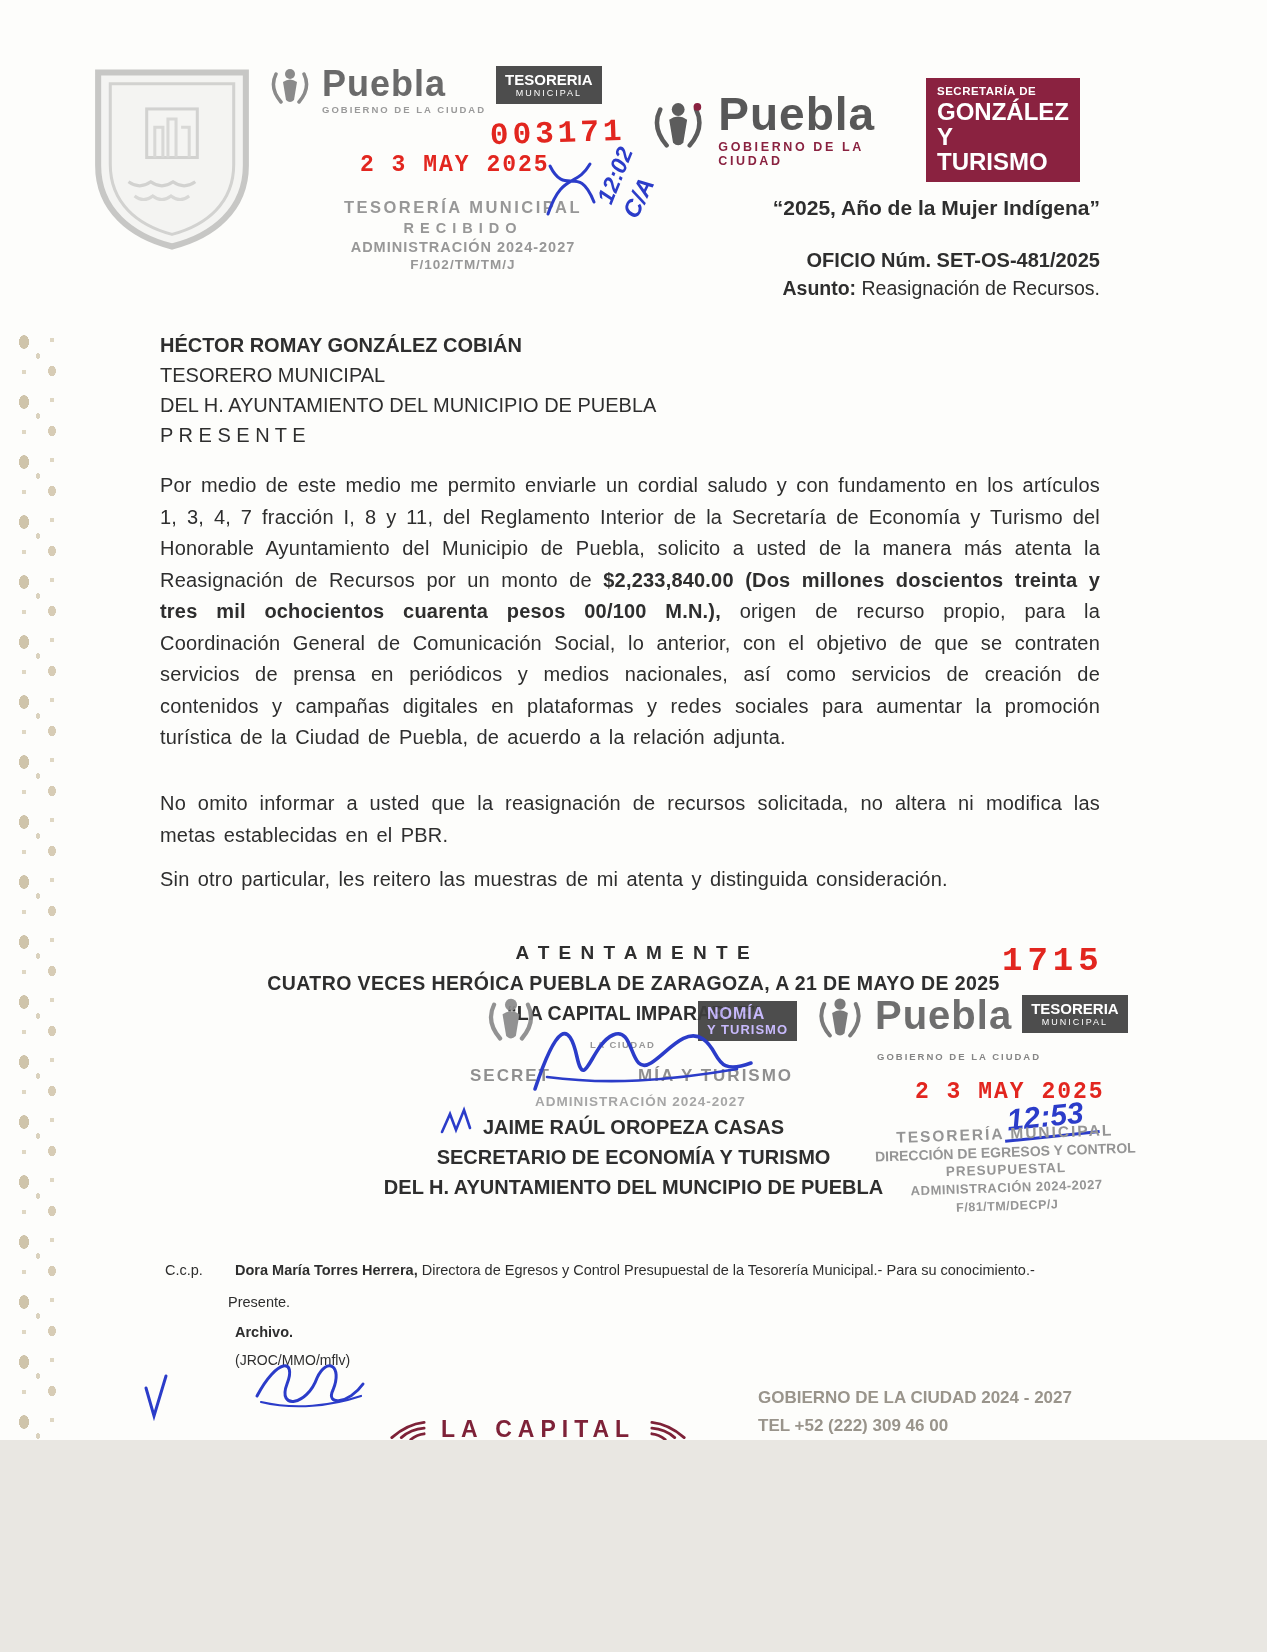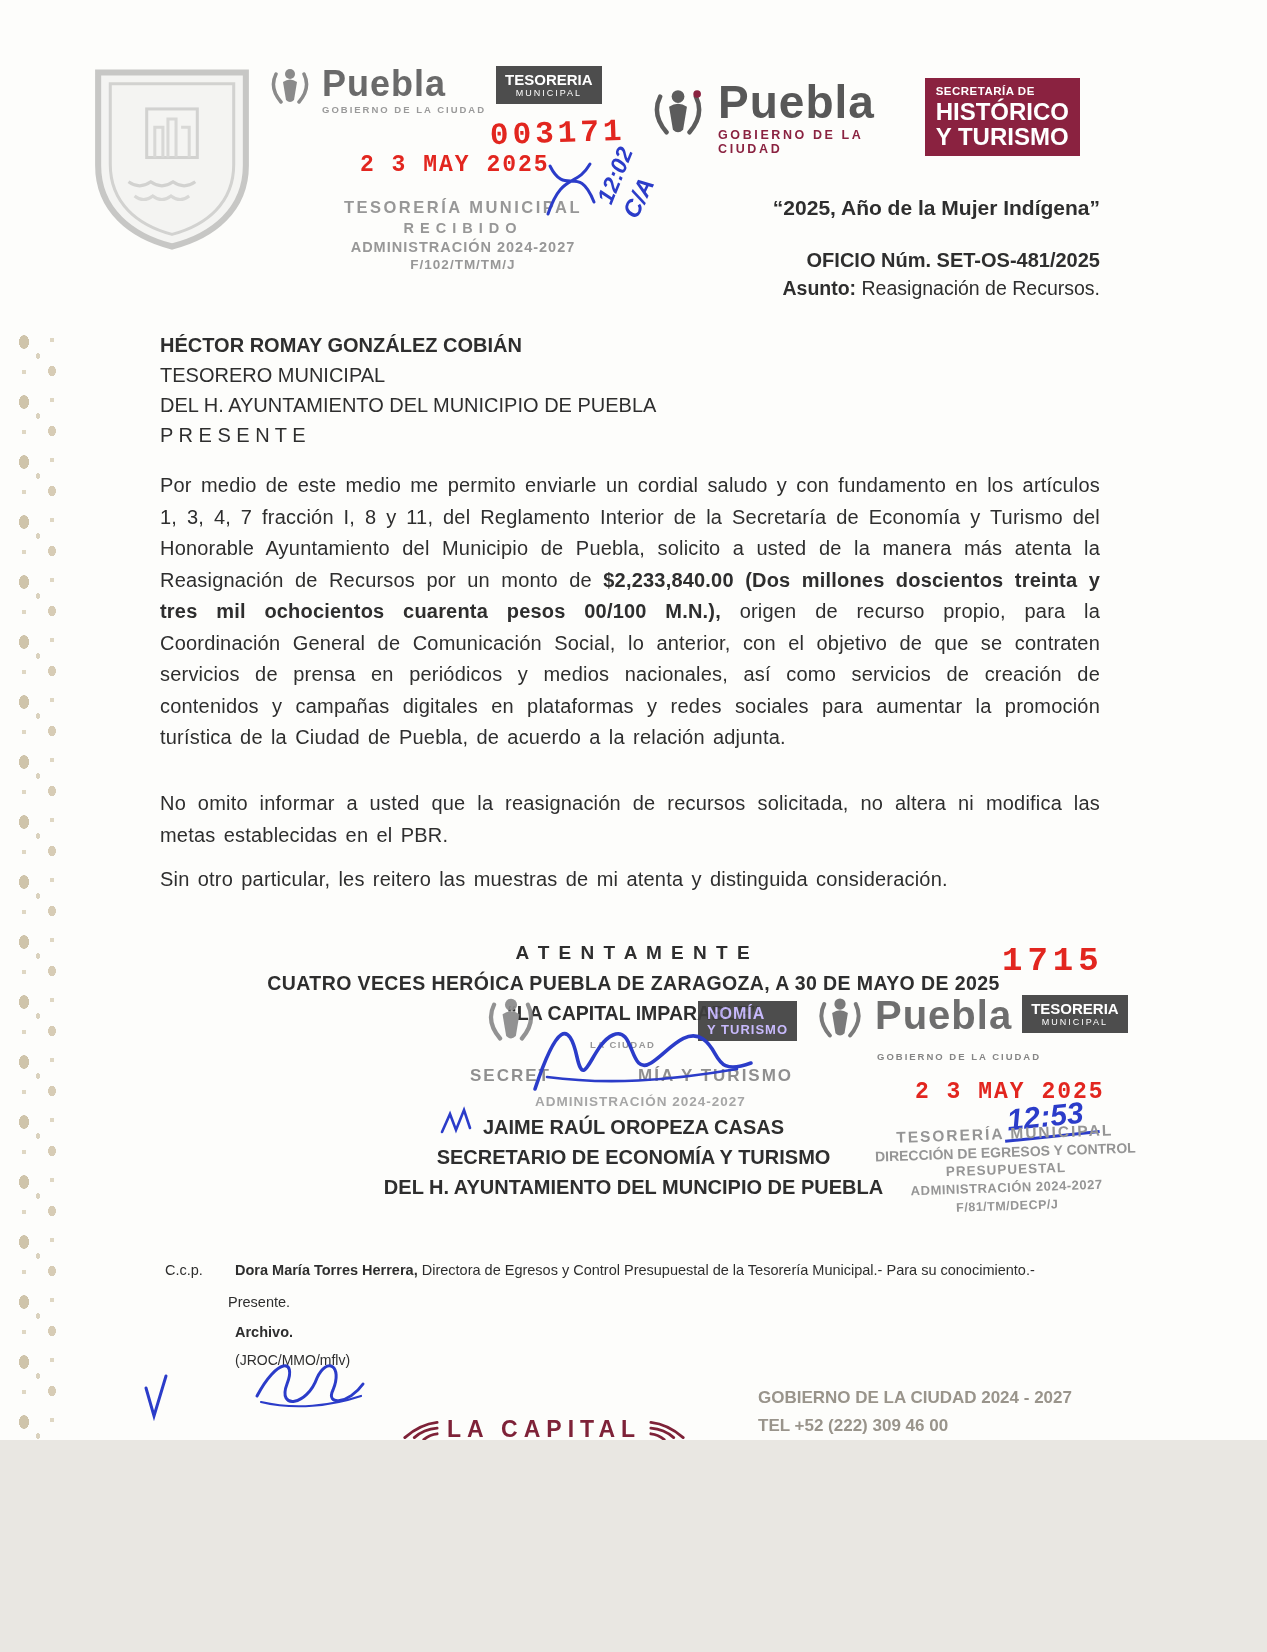--- a/index.html
+++ b/index.html
@@ -113,21 +113,21 @@
   .ccp-label { left:165px; top:1262px; }
   .ccp-line1 { left:235px; top:1262px; width:870px; }
   .ccp-line1 b { font-weight:bold; }
   .ccp-line2 { left:228px; top:1294px; }
   .ccp-arch { left:235px; top:1324px; font-weight:bold; }
   .ccp-init { left:235px; top:1352px; font-size:14px; }
   .ccp-scribble { left:245px; top:1352px; z-index:5; }
   .ccp-check { left:140px; top:1372px; z-index:5; }
 
   .footer-logo { left:388px; top:1416px; width:312px; text-align:center; color:#7e2238; }
-  .fl-row1 { display:flex; align-items:center; justify-content:center; gap:8px; }
+  .fl-row1 { display:flex; align-items:center; gap:15px; }
   .fl-capital { font-size:23px; font-weight:bold; letter-spacing:6px; }
   .fl-imparable { font-size:44px; font-weight:bold; letter-spacing:3px; margin-top:-2px; }
   .fl-rule { width:170px; border-top:3px solid #7e2238; margin:2px auto 0; }
   .wing { color:#7e2238; }
   .wing.flip { transform:scaleX(-1); }
 
   .footer-right { left:758px; top:1384px; font-size:17px; font-weight:bold; color:#99948b; line-height:27.5px; }
 </style>
 </head>
 <body>
@@ -184,21 +184,21 @@
       <path d="M8,8 q-7,14 5,28" stroke="currentColor" stroke-width="3.5" fill="none" stroke-linecap="round"></path>
       <path d="M36,8 q7,14 -5,28" stroke="currentColor" stroke-width="3.5" fill="none" stroke-linecap="round"></path>
       <circle cx="37" cy="6" r="3" fill="#8a2240"></circle>
     </svg>
     <div>
       <div class="brand-word set-brand">Puebla</div>
       <div class="brand-sub set-sub">GOBIERNO DE LA CIUDAD</div>
     </div>
     <div class="maroon-box">
       <div class="mb1">SECRETARÍA DE</div>
-      <div class="mb2">HISTÓRICO</div>
+      <div class="mb2">GONZÁLEZ</div>
       <div class="mb3">Y TURISMO</div>
     </div>
   </div>
 
   <div class="abs hdr-right slogan">“2025, Año de la Mujer Indígena”</div>
   <div class="abs hdr-right oficio">OFICIO Núm. SET-OS-481/2025</div>
   <div class="abs hdr-right asunto">
     <b>Asunto:</b><span> Reasignación de Recursos.</span>
   </div>
 
@@ -208,21 +208,21 @@
     <div>DEL H. AYUNTAMIENTO DEL MUNICIPIO DE PUEBLA</div>
     <div>P R E S E N T E</div>
   </div>
 
   <p class="abs bodytext p1"><span>Por medio de este medio me permito enviarle un cordial saludo y con fundamento en los artículos 1, 3, 4, 7 fracción I, 8 y 11, del Reglamento Interior de la Secretaría de Economía y Turismo del Honorable Ayuntamiento del Municipio de Puebla, solicito a usted de la manera más atenta la Reasignación de Recursos por un monto de </span><b>$2,233,840.00 (Dos millones doscientos treinta y tres mil ochocientos cuarenta pesos 00/100 M.N.),</b><span> origen de recurso propio, para la Coordinación General de Comunicación Social, lo anterior, con el objetivo de que se contraten servicios de prensa en periódicos y medios nacionales, así como servicios de creación de contenidos y campañas digitales en plataformas y redes sociales para aumentar la promoción turística de la Ciudad de Puebla, de acuerdo a la relación adjunta.</span></p>
   <p class="abs bodytext p2">No omito informar a usted que la reasignación de recursos solicitada, no altera ni modifica las metas establecidas en el PBR.</p>
   <p class="abs bodytext p3">Sin otro particular, les reitero las muestras de mi atenta y distinguida consideración.</p>
 
   <div class="abs closing">
     <div class="atent">A T E N T A M E N T E</div>
-    <div class="placedate">CUATRO VECES HERÓICA PUEBLA DE ZARAGOZA, A 30 DE MAYO DE 2025</div>
+    <div class="placedate">CUATRO VECES HERÓICA PUEBLA DE ZARAGOZA, A 21 DE MAYO DE 2025</div>
     <div class="slogan2">“LA CAPITAL IMPARABLE”</div>
   </div>
 
   <div class="abs stamp-red red-folio">1715</div>
 
   <div class="abs eco-stamp">
     <svg class="angel gray-ink" style="position:absolute;left:14px;top:0;" width="54" height="58" viewBox="0 0 44 48">
       <circle cx="22" cy="8" r="5" fill="currentColor"></circle>
       <path d="M15,16 q7,-5 14,0 l-3,18 q-4,4 -8,0 z" fill="currentColor"></path>
       <path d="M8,8 q-7,14 5,28" stroke="currentColor" stroke-width="3.5" fill="none" stroke-linecap="round"></path>

